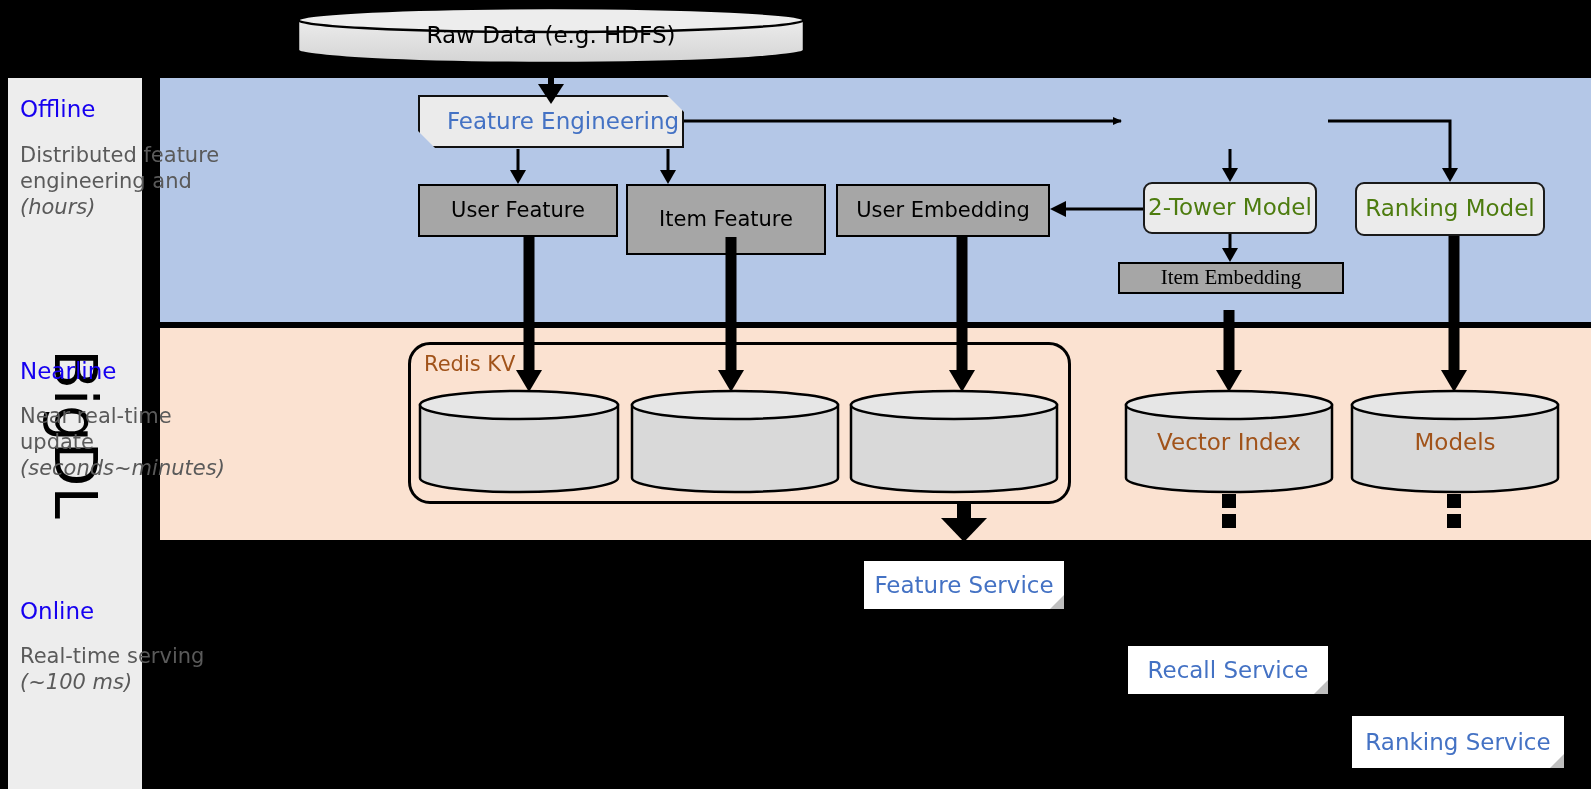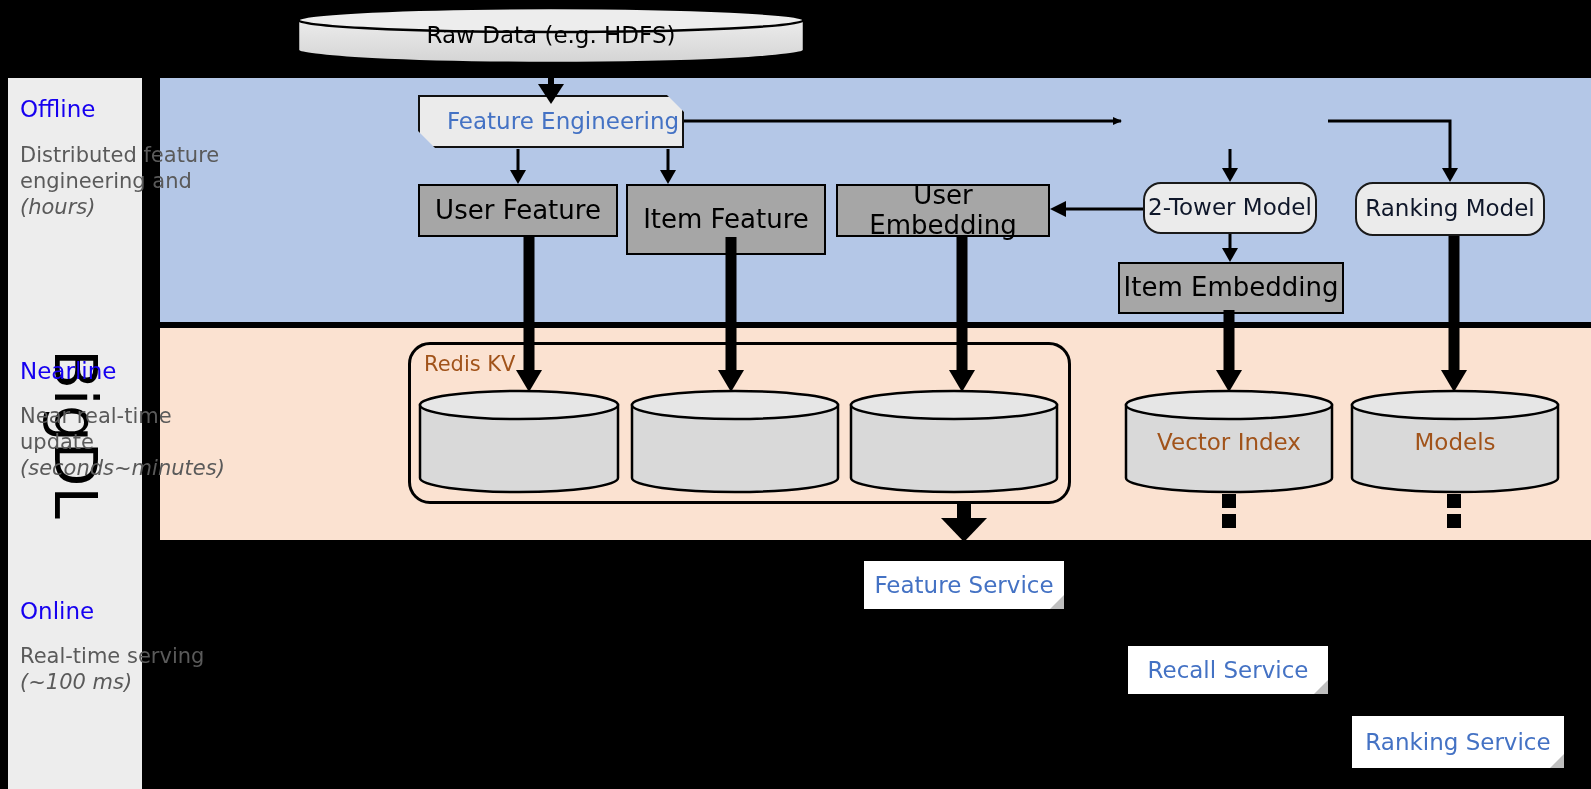--- a/index.html
+++ b/index.html
@@ -21,24 +21,24 @@
   #band-online{top:546px;height:243px;background:#000;}
 
   .band-title{position:absolute;left:20px;font-size:23px;color:#1600f0;font-weight:400;}
   .band-desc{position:absolute;left:20px;font-size:21px;color:#5a5a5a;line-height:1.23;width:215px;}
   .band-desc i{font-style:italic;}
 
   
   .node{position:absolute;box-sizing:border-box;display:flex;align-items:center;
         justify-content:center;text-align:center;line-height:1.12;}
 
-  .gray-box{background:#a6a6a6;border:2.5px solid #000;color:#000;font-size:26px;}
-
-  .model-box{background:#ebebeb;border:2.5px solid #1a1a1a;color:#0f172a;font-size:23px;
-             border-radius:18px;}
+  .gray-box{background:#a6a6a6;border:2.5px solid #000;color:#000;font-size:21px;}
+
+  .model-box{background:#ebebeb;border:2.5px solid #1a1a1a;color:#4d7c0f;font-size:23px;
+             border-radius:9px;}
 
   .card-box{background:#ebebeb;border:2.5px solid #111;color:#4472c4;font-size:23px;}
 
   
   .cut-card{clip-path:polygon(0 0, calc(100% - 17px) 0, 100% 17px, 100% 100%, 17px 100%, 0 calc(100% - 17px));padding-left:24px;}
 
   
   .notch-card{position:absolute;}
   .notch-card svg{position:absolute;left:0;top:0;}
   .notch-card .lbl{position:absolute;left:0;top:0;width:100%;height:100%;
@@ -125,21 +125,21 @@
   </div>
 
   <div class="node model-box" style="left:1143px;top:182px;width:174px;height:52px;">
     <span>2-Tower Model</span>
   </div>
 
   <div class="node model-box" style="left:1355px;top:182px;width:190px;height:54px;">
     <span>Ranking Model</span>
   </div>
 
-  <div class="node gray-box" style="left:1118px;top:262px;width:226px;height:52px;">
+  <div class="node gray-box" style="left:1118px;top:262px;width:226px;height:32px;font-family:Liberation Serif, serif;">
     <span>Item Embedding</span>
   </div>
 
   <div id="redis-group" style="left:408px;top:342px;width:663px;height:162px;"></div>
   <div id="redis-label" style="left:424px;top:352px;">Redis KV</div>
 
   <div class="cyl" style="left:418px;top:389px;width:202px;height:105px;">
     <svg width="202" height="105" viewBox="0 0 202 105">
       <path d="M2,16 L2,89 A99,14 0 0 0 200,89 L200,16 Z" fill="#d9d9d9" stroke="#000" stroke-width="2.5"></path>
       <ellipse cx="101" cy="16" rx="99" ry="14" fill="#e6e6e6" stroke="#000" stroke-width="2.5"></ellipse>

